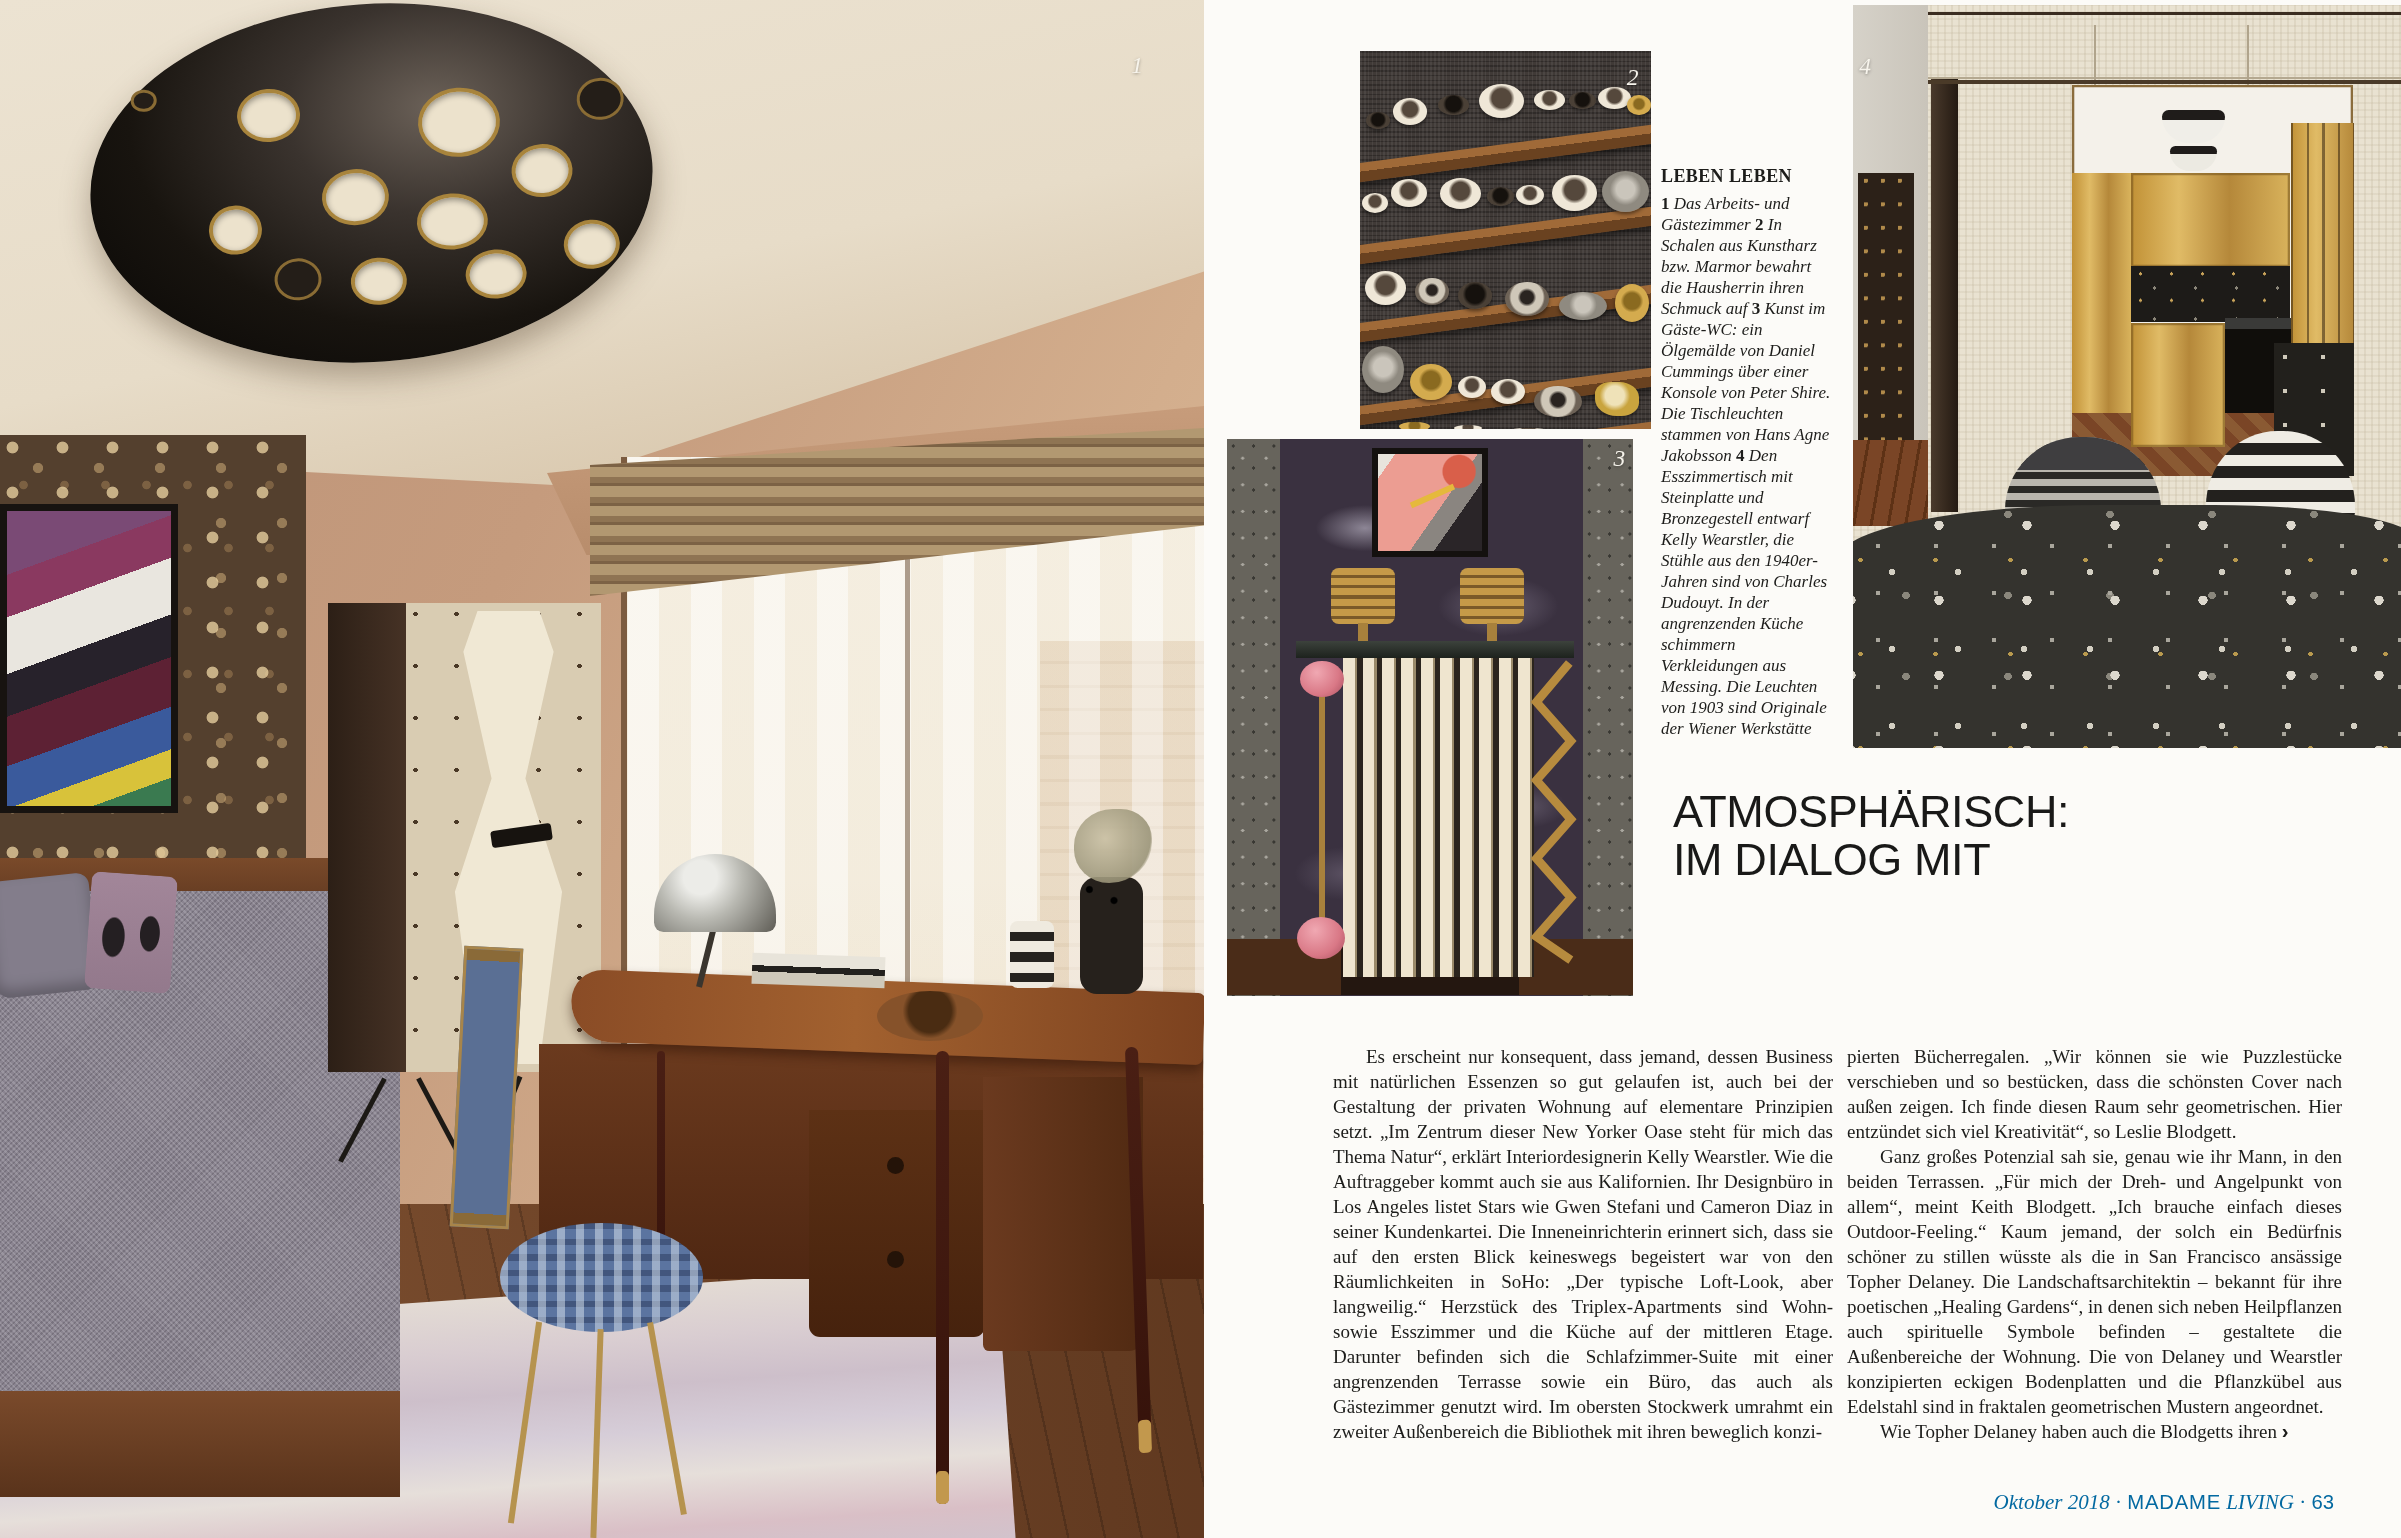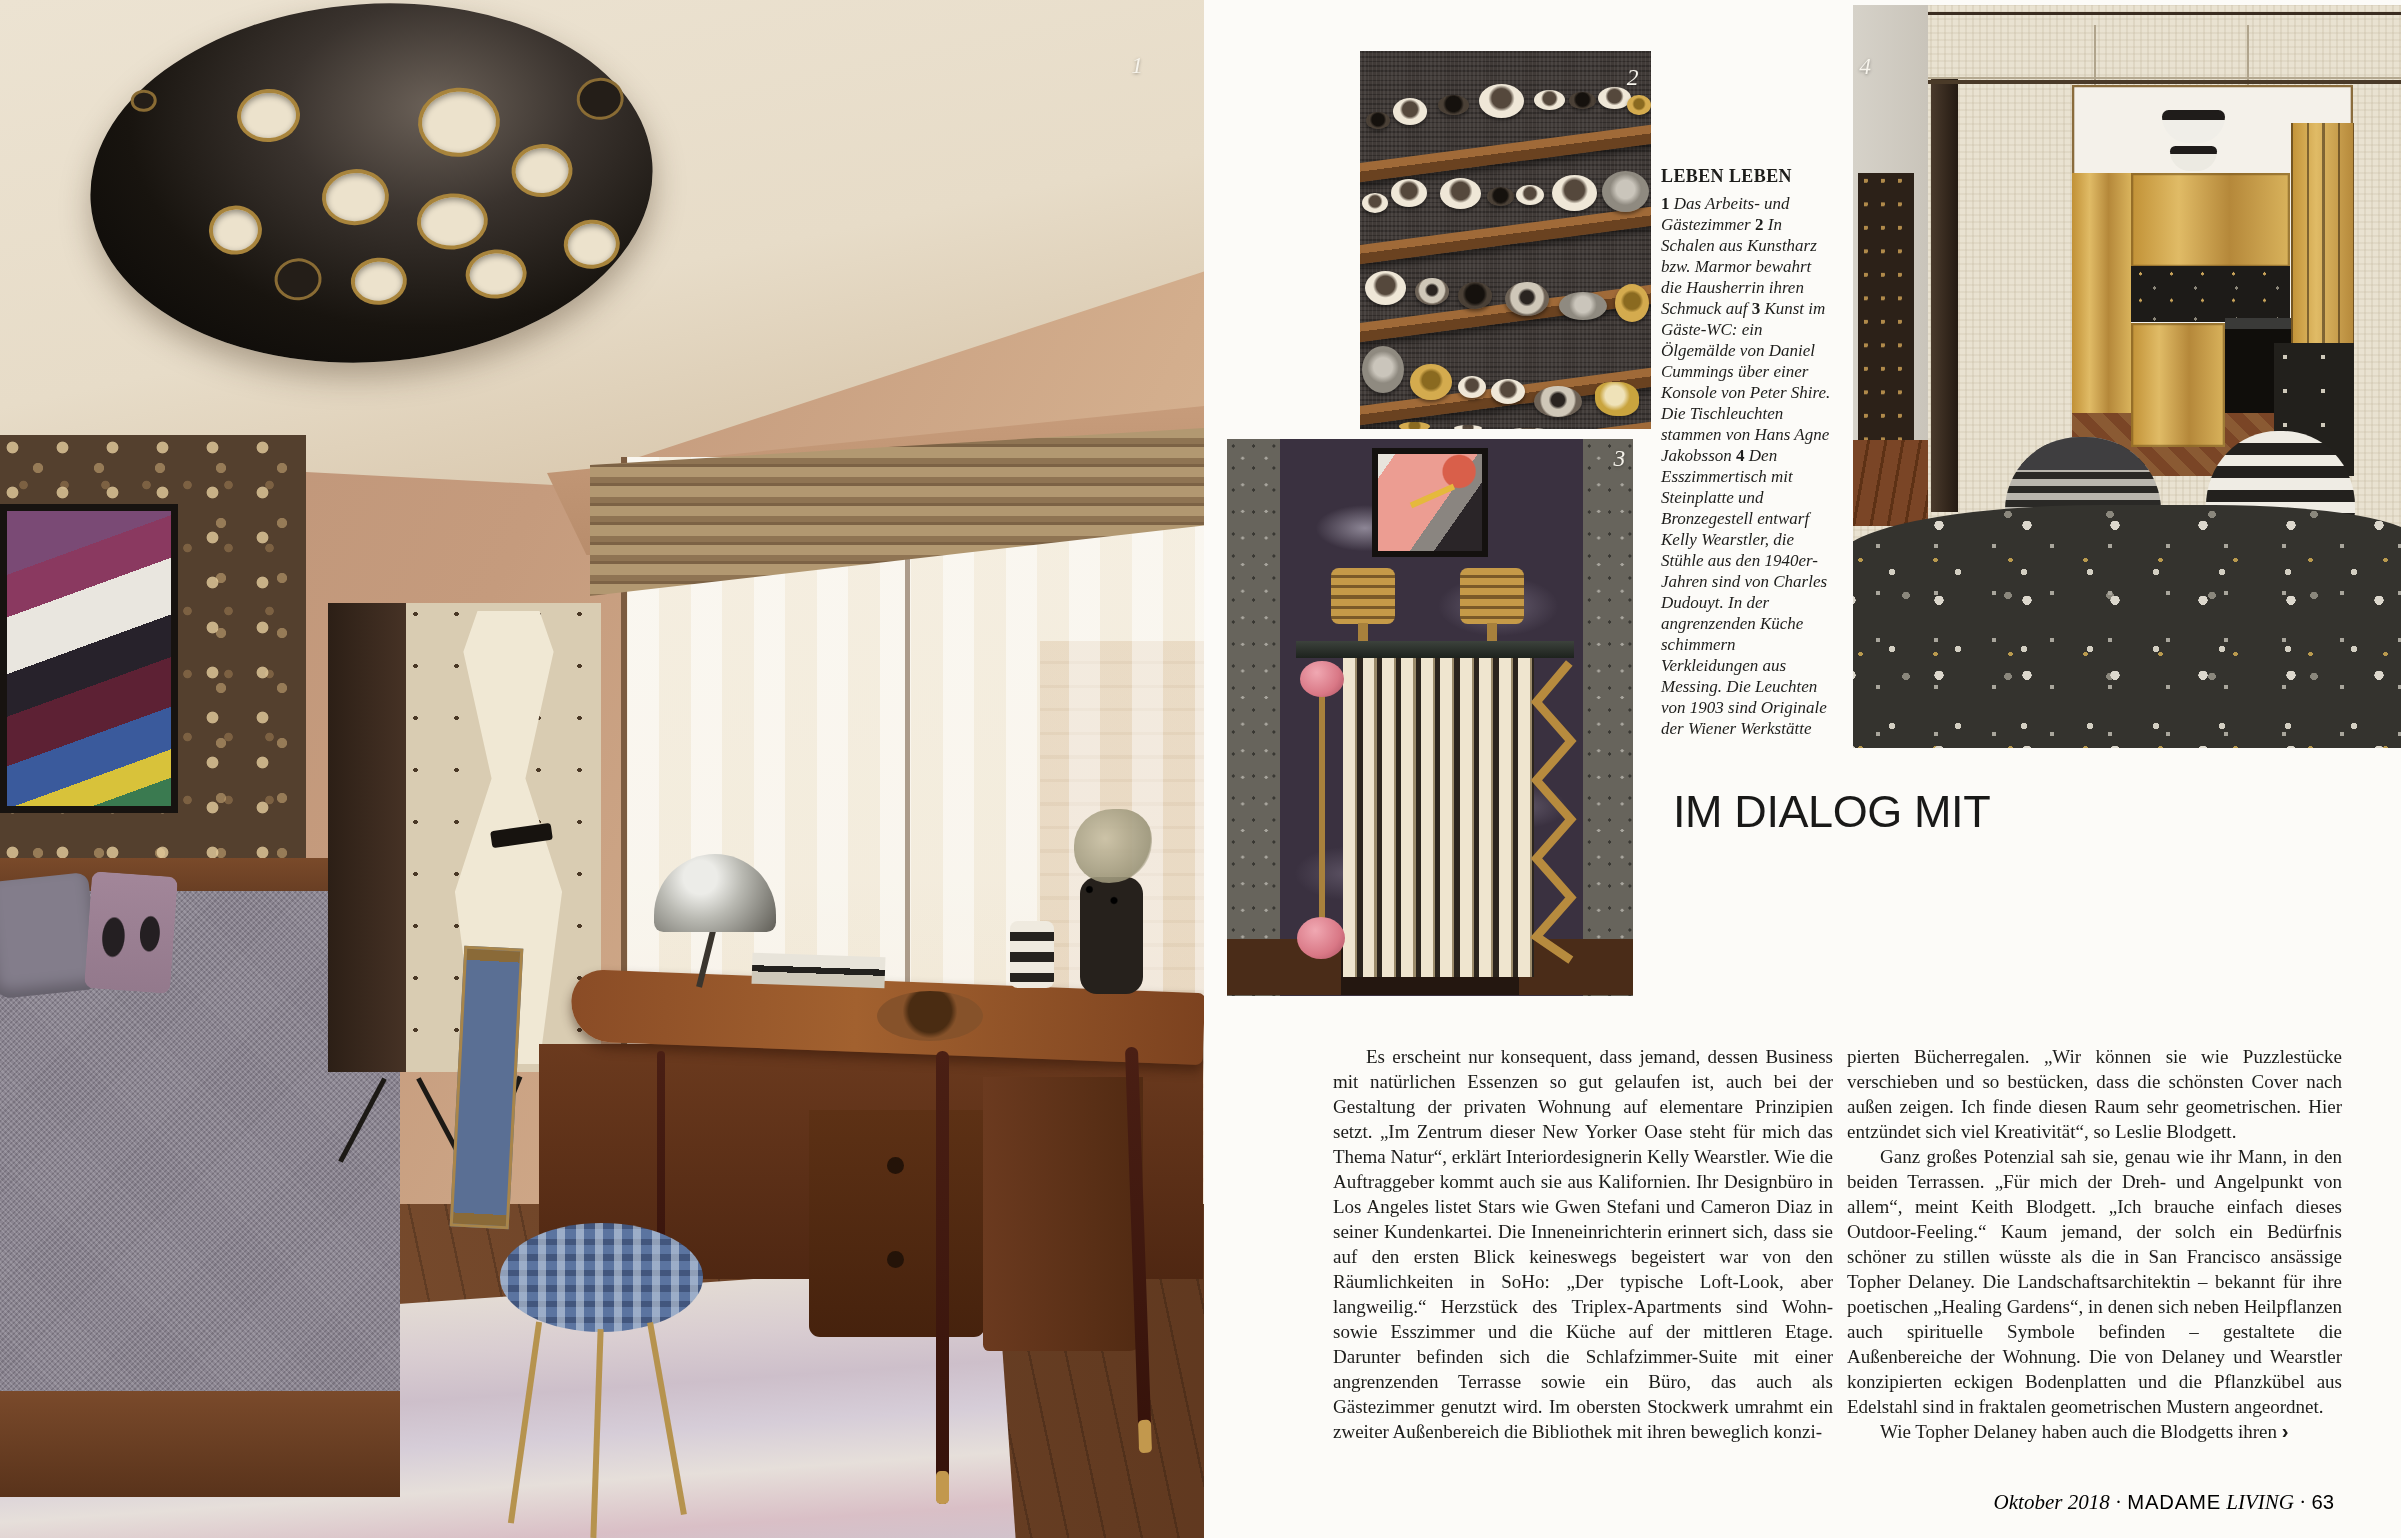--- a/index.html
+++ b/index.html
@@ -195,21 +195,21 @@
   .cap-body{font-style:italic;font-size:17px;line-height:21px;}
   .cap-body b{font-style:normal;font-weight:bold;}
   #headline{left:1673px;top:788px;width:469px;font-family:"Liberation Sans",sans-serif;
       font-size:45px;line-height:48px;color:#191918;letter-spacing:-0.4px;}
   .article-col{position:absolute;top:1044px;font-size:19px;line-height:25px;text-align:justify;color:#1c1c1a;margin-left:24px;}
   #col1{left:1309px;width:500px;}
   #col2{left:1823px;width:495px;}
   .article-col p{margin:0;text-indent:33px;}
   .article-col p.no-indent{text-indent:0;}
   .cont-mark{font-family:"Liberation Sans",sans-serif;font-weight:bold;font-size:20.3px;}
-  #footer{left:1798px;top:1490px;width:536px;text-align:right;font-size:21px;color:#000000;}
+  #footer{left:1798px;top:1490px;width:536px;text-align:right;font-size:21px;color:#0369a1;}
   #footer .it{font-style:italic;}
   #footer .sans{font-family:"Liberation Sans",sans-serif;font-size:20.3px;letter-spacing:0.8px;}
 </style>
 </head>
 <body>
 
 <div class="spread">
 
   <div class="ph" id="photo-room">
     <div class="abs rm-ceiling"></div>
@@ -375,20 +375,21 @@
     <div class="abs kt-counter"></div>
     <span class="photo-num" style="left:6.3px;top:48px;">4</span>
   </div>
 
   <div class="abs" id="caption">
     <div class="cap-head">LEBEN LEBEN</div>
     <div class="cap-body" id="cap-body"><b>1</b> Das Arbeits- und Gästezimmer <b>2</b> In Schalen aus Kunstharz bzw. Marmor bewahrt die Hausherrin ihren Schmuck auf <b>3</b> Kunst im Gäste-WC: ein Ölgemälde von Daniel Cummings über einer Konsole von Peter Shire. Die Tischleuchten stammen von Hans Agne Jakobsson <b>4</b> Den Esszimmertisch mit Steinplatte und Bronzegestell entwarf Kelly Wearstler, die Stühle aus den 1940er-Jahren sind von Charles Dudouyt. In der angrenzenden Küche schimmern Verkleidungen aus Messing. Die Leuchten von 1903 sind Originale der Wiener Werkstätte </div>
   </div>
 
   <div class="abs" id="headline">
+      <div>ATMOSPHÄRISCH:</div>
       <div>IM DIALOG MIT</div>
     </div>
 
   <div class="article-col" id="col1">
       <p>Es erscheint nur konsequent, dass jemand, dessen Business mit natürlichen Essenzen so gut gelaufen ist, auch bei der Gestaltung der privaten Wohnung auf elementare Prinzipien setzt. „Im Zentrum dieser New Yorker Oase steht für mich das Thema Natur“, erklärt Interiordesignerin Kelly Wearstler. Wie die Auftraggeber kommt auch sie aus Kalifornien. Ihr Designbüro in Los Angeles listet Stars wie Gwen Stefani und Cameron Diaz in seiner Kundenkartei. Die Inneneinrichterin erinnert sich, dass sie auf den ersten Blick keineswegs begeistert war von den Räumlichkeiten in SoHo: „Der typische Loft-Look, aber langweilig.“ Herzstück des Triplex-Apartments sind Wohn- sowie Esszimmer und die Küche auf der mittleren Etage. Darunter befinden sich die Schlafzimmer-Suite mit einer angrenzenden Terrasse sowie ein Büro, das auch als Gästezimmer genutzt wird. Im obersten Stockwerk umrahmt ein zweiter Außenbereich die Bibliothek mit ihren beweglich konzi-</p>
     </div>
   <div class="article-col" id="col2">
       <p class="no-indent">pierten Bücherregalen. „Wir können sie wie Puzzlestücke verschieben und so bestücken, dass die schönsten Cover nach außen zeigen. Ich finde diesen Raum sehr geometrischen. Hier entzündet sich viel Kreativität“, so Leslie Blodgett.</p>
       <p>Ganz großes Potenzial sah sie, genau wie ihr Mann, in den beiden Terrassen. „Für mich der Dreh- und Angelpunkt von allem“, meint Keith Blodgett. „Ich brauche einfach dieses Outdoor-Feeling.“ Kaum jemand, der solch ein Bedürfnis schöner zu stillen wüsste als die in San Francisco ansässige Topher Delaney. Die Landschaftsarchitektin – bekannt für ihre poetischen „Healing Gardens“, in denen sich neben Heilpflanzen auch spirituelle Symbole befinden – gestaltete die Außenbereiche der Wohnung. Die von Delaney und Wearstler konzipierten eckigen Bodenplatten und die Pflanzkübel aus Edelstahl sind in fraktalen geometrischen Mustern angeordnet.</p>
       <p>Wie Topher Delaney haben auch die Blodgetts ihren <span class="cont-mark">›</span></p>

